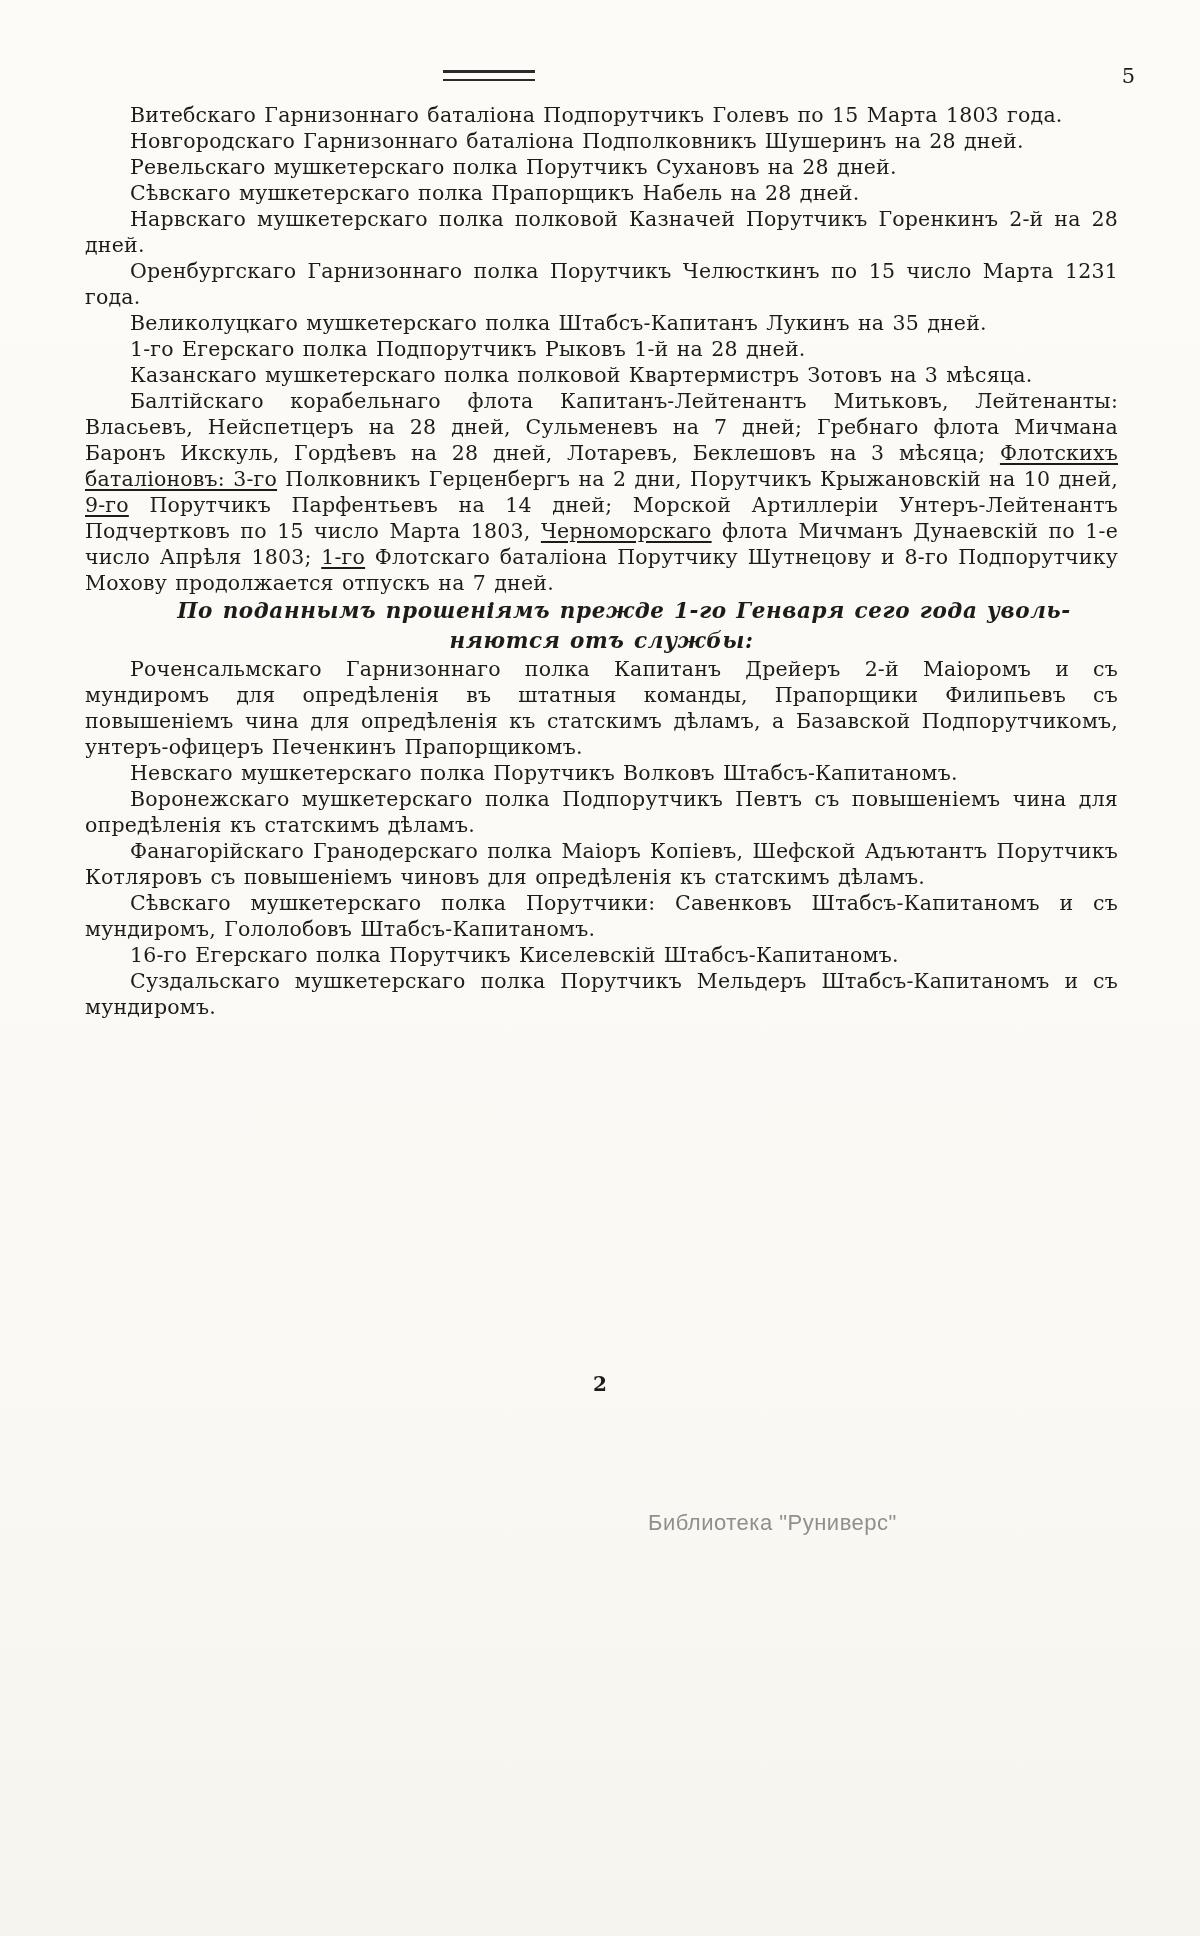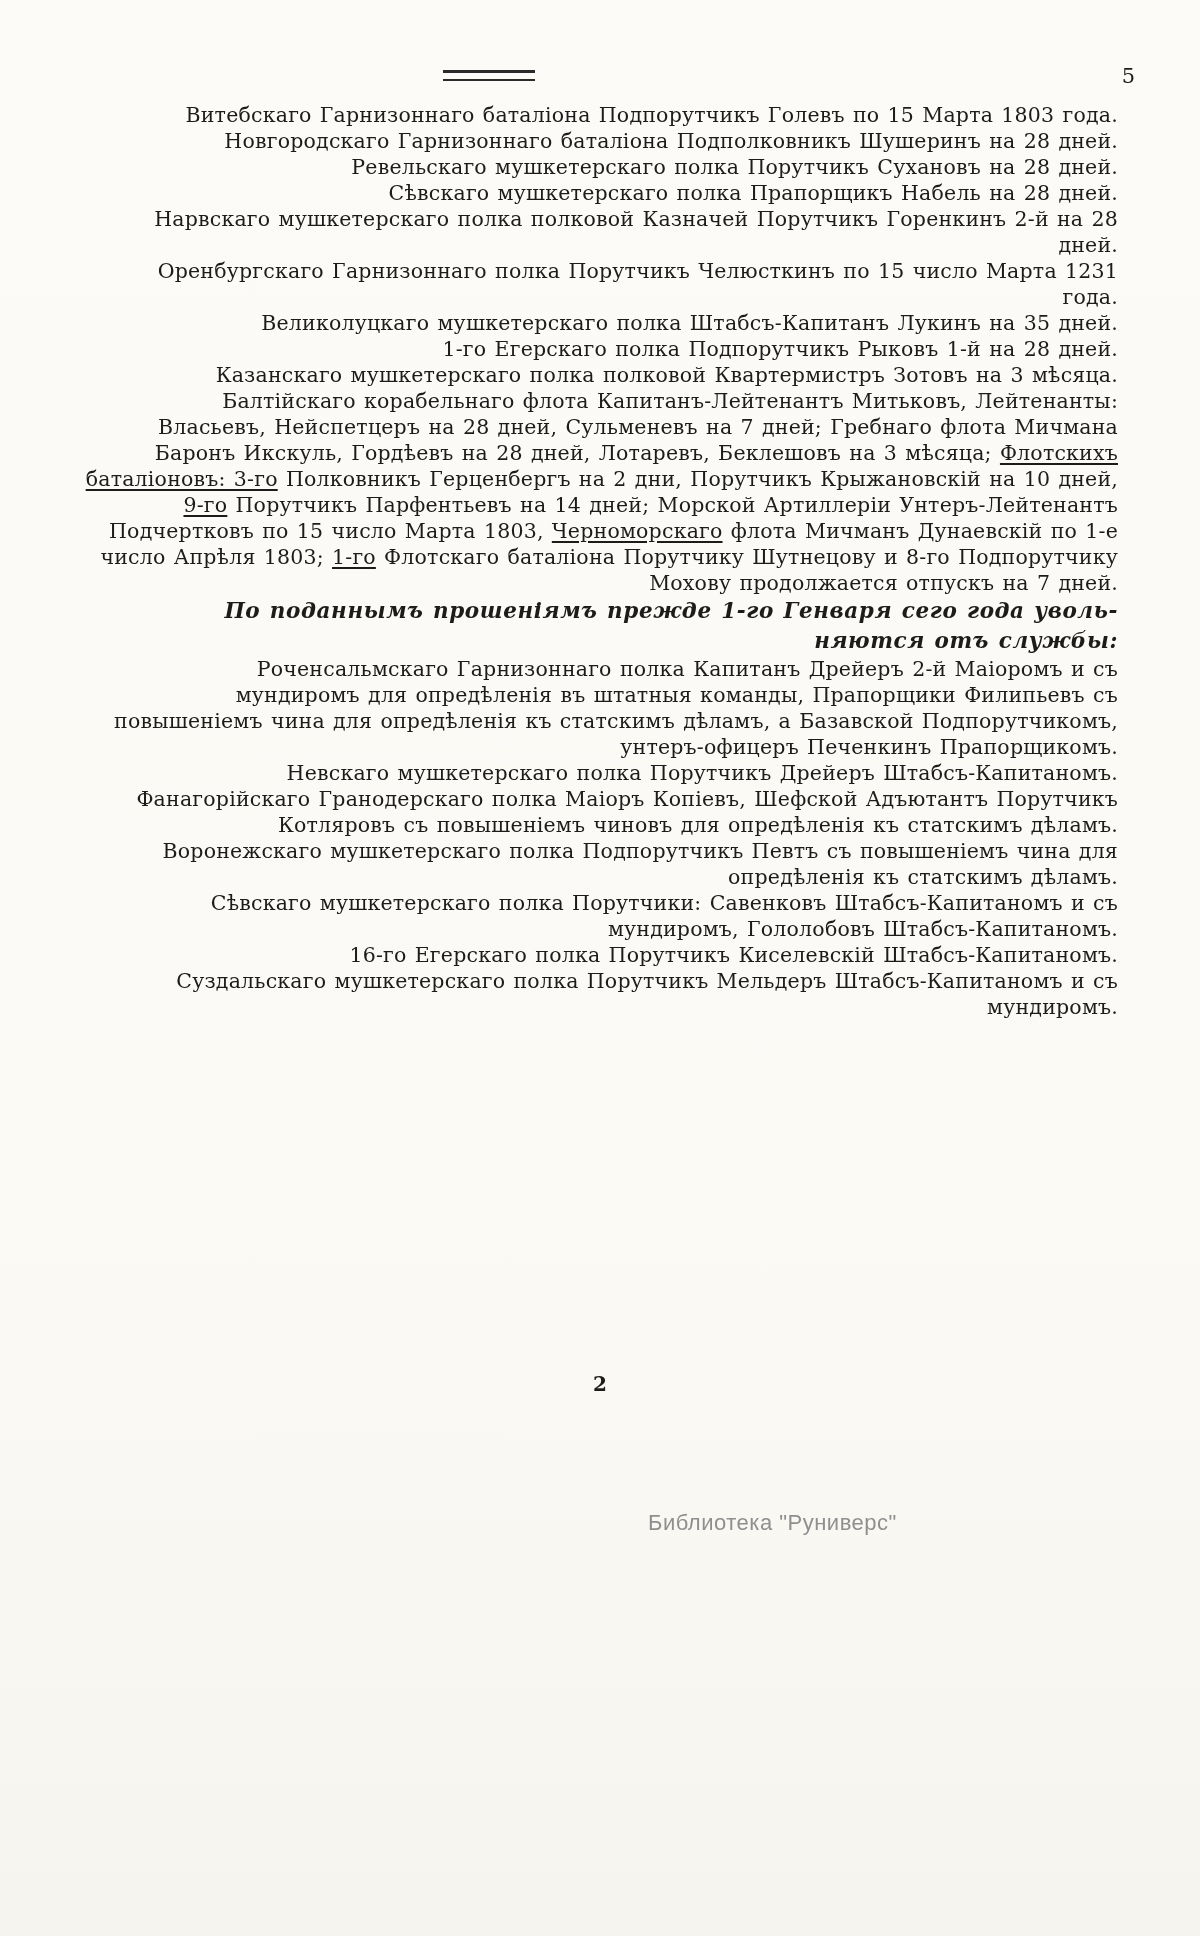--- a/index.html
+++ b/index.html
@@ -44,21 +44,20 @@
     font-size: 20.5px;
     line-height: 26px;
     text-align: justify;
     letter-spacing: 0.2px;
     word-spacing: 1.5px;
     margin-top: 18px;
   }
   .text-block p {
     margin: 0;
     text-indent: 45px;
-    text-align: right;
   }
   .u {
     text-decoration: underline;
     text-decoration-thickness: 1.5px;
     text-underline-offset: 3px;
   }
   .section-heading {
     margin: 16px 0 12px 0;
     text-align: center;
     font-style: italic;
@@ -111,23 +110,23 @@
     <p>
       <span>Балтійскаго корабельнаго флота Капитанъ-Лейтенантъ Митьковъ, Лейтенанты: Власьевъ, Нейспетцеръ на 28 дней, Сульменевъ на 7 дней; Гребнаго флота Мичмана Баронъ Икскуль, Гордѣевъ на 28 дней, Лотаревъ, Беклешовъ на 3 мѣсяца; </span><span class="u">Флотскихъ баталіоновъ: 3-го</span><span> Полковникъ Герценбергъ на 2 дни, Порутчикъ Крыжановскій на 10 дней, </span><span class="u">9-го</span><span> Порутчикъ Парфентьевъ на 14 дней; Морской Артиллеріи Унтеръ-Лейтенантъ Подчертковъ по 15 число Марта 1803, </span><span class="u">Черноморскаго</span><span> флота Мичманъ Дунаевскій по 1-е число Апрѣля 1803; </span><span class="u">1-го</span><span> Флотскаго баталіона Порутчику Шутнецову и 8-го Подпорутчику Мохову продолжается отпускъ на 7 дней.</span>
     </p>
 
     <p class="section-heading">
       <span>По поданнымъ прошеніямъ прежде 1-го Генваря сего года уволь-</span><br>
       <span>няются отъ службы:</span>
     </p>
 
     <p>Роченсальмскаго Гарнизоннаго полка Капитанъ Дрейеръ 2-й Маіоромъ и съ мундиромъ для опредѣленія въ штатныя команды, Прапорщики Филипьевъ съ повышеніемъ чина для опредѣленія къ статскимъ дѣламъ, а Базавской Подпорутчикомъ, унтеръ-офицеръ Печенкинъ Прапорщикомъ.</p>
-    <p>Невскаго мушкетерскаго полка Порутчикъ Дрейеръ Штабсъ-Капитаномъ.</p>
+    <p>Невскаго мушкетерскаго полка Порутчикъ Волковъ Штабсъ-Капитаномъ.</p>
+    <p>Воронежскаго мушкетерскаго полка Подпорутчикъ Певтъ съ повышеніемъ чина для опредѣленія къ статскимъ дѣламъ.</p>
     <p>Фанагорійскаго Гранодерскаго полка Маіоръ Копіевъ, Шефской Адъютантъ Порутчикъ Котляровъ съ повышеніемъ чиновъ для опредѣленія къ статскимъ дѣламъ.</p>
-    <p>Воронежскаго мушкетерскаго полка Подпорутчикъ Певтъ съ повышеніемъ чина для опредѣленія къ статскимъ дѣламъ.</p>
     <p>Сѣвскаго мушкетерскаго полка Порутчики: Савенковъ Штабсъ-Капитаномъ и съ мундиромъ, Гололобовъ Штабсъ-Капитаномъ.</p>
     <p>16-го Егерскаго полка Порутчикъ Киселевскій Штабсъ-Капитаномъ.</p>
     <p>Суздальскаго мушкетерскаго полка Порутчикъ Мельдеръ Штабсъ-Капитаномъ и съ мундиромъ.</p>
 
   </div>
 
   <div class="signature-mark">2</div>
 
   <div class="watermark">Библиотека "Руниверс"</div>
 

